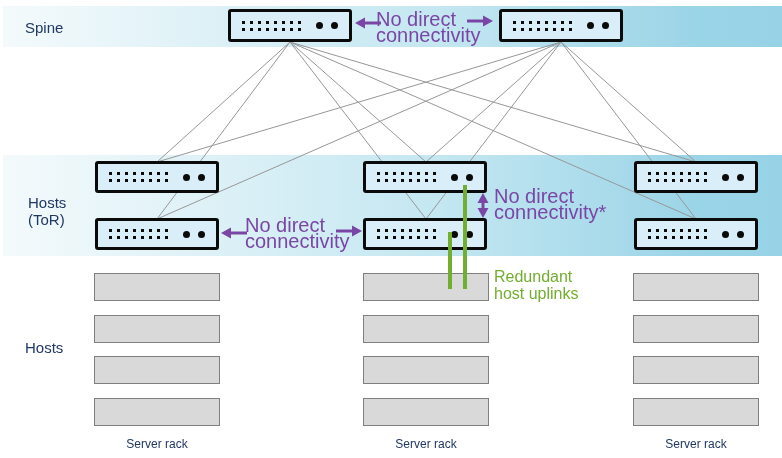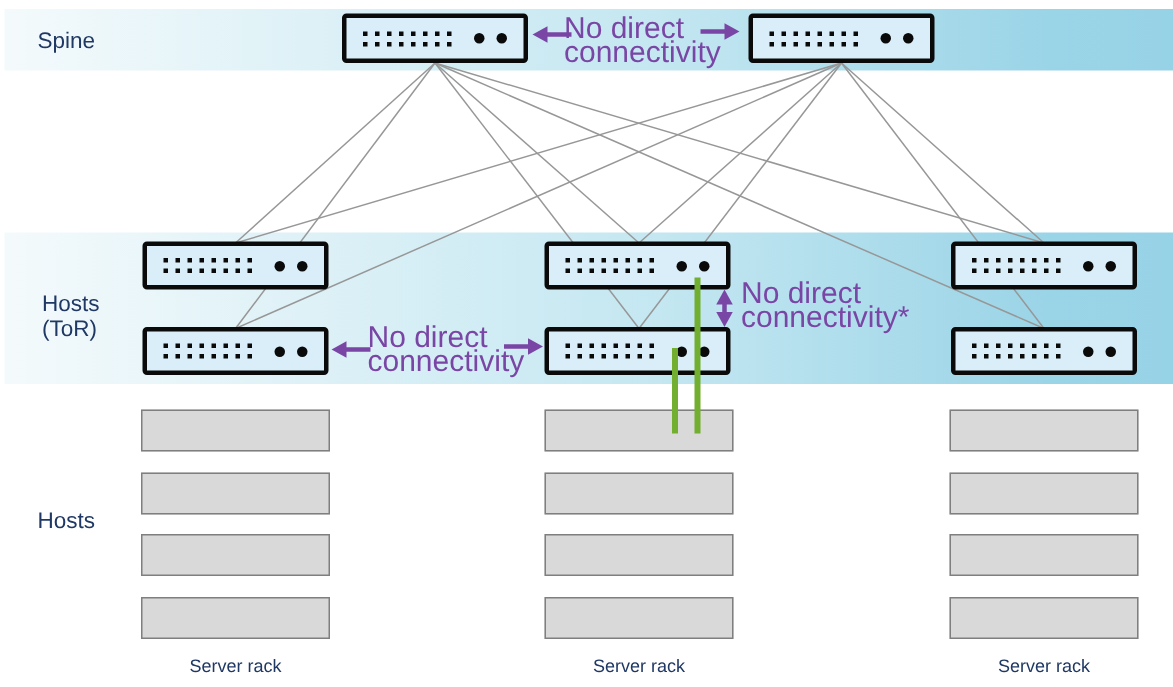--- a/index.html
+++ b/index.html
@@ -301,18 +301,19 @@
       <polygon stroke="none" points="362,231 352,225.5 352,236.5"></polygon>
       <line x1="483" y1="201" x2="483" y2="210"></line>
       <polygon stroke="none" points="483,193 477.5,203 488.5,203"></polygon>
       <polygon stroke="none" points="483,218 477.5,208 488.5,208"></polygon>
     </g>
   </svg>
 
   <div class="ann spine-gap"><span>No direct</span><br><span>connectivity</span></div>
   <div class="ann leaf-gap"><span>No direct</span><br><span>connectivity</span></div>
   <div class="ann tor-gap"><span>No direct</span><br><span>connectivity*</span></div>
+  <div class="ann uplinks"><span>Redundant</span><br><span>host uplinks</span></div>
 
   <div class="rack-label r1">Server rack</div>
   <div class="rack-label r2">Server rack</div>
   <div class="rack-label r3">Server rack</div>
 
 </div>
 
 </body></html>

